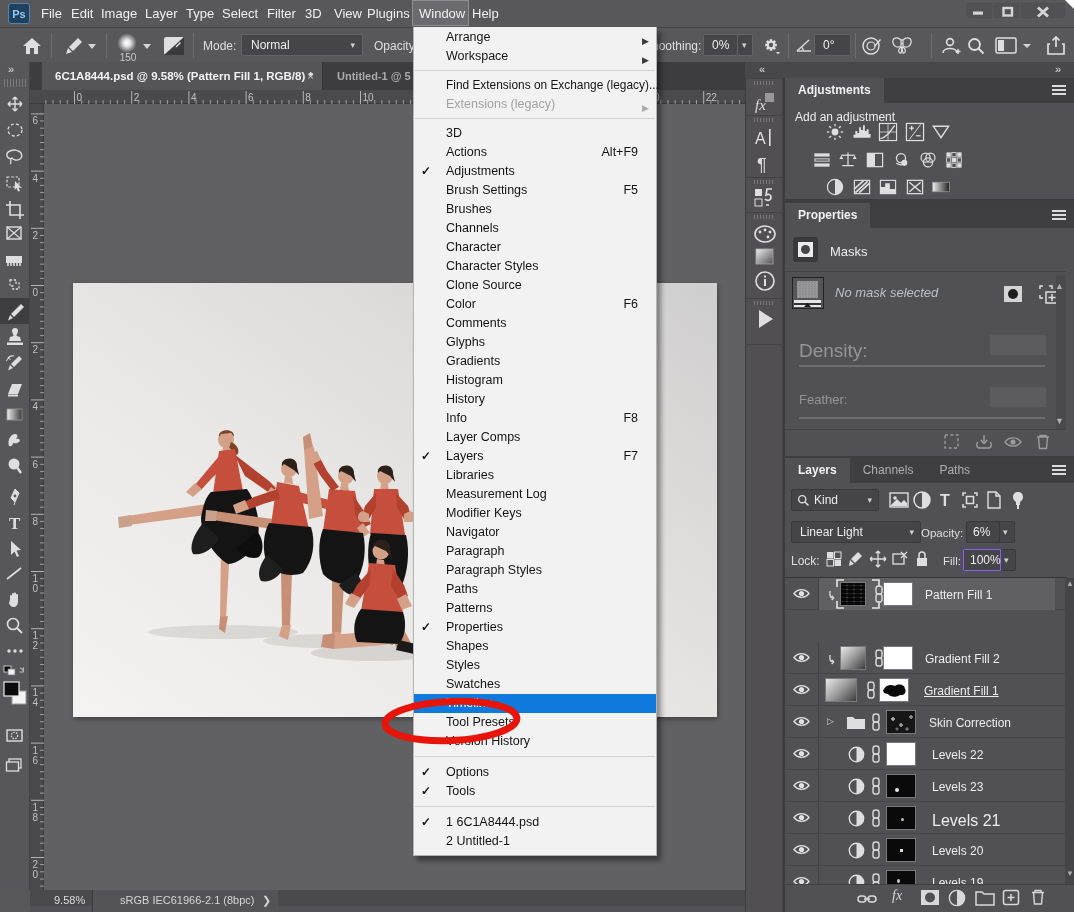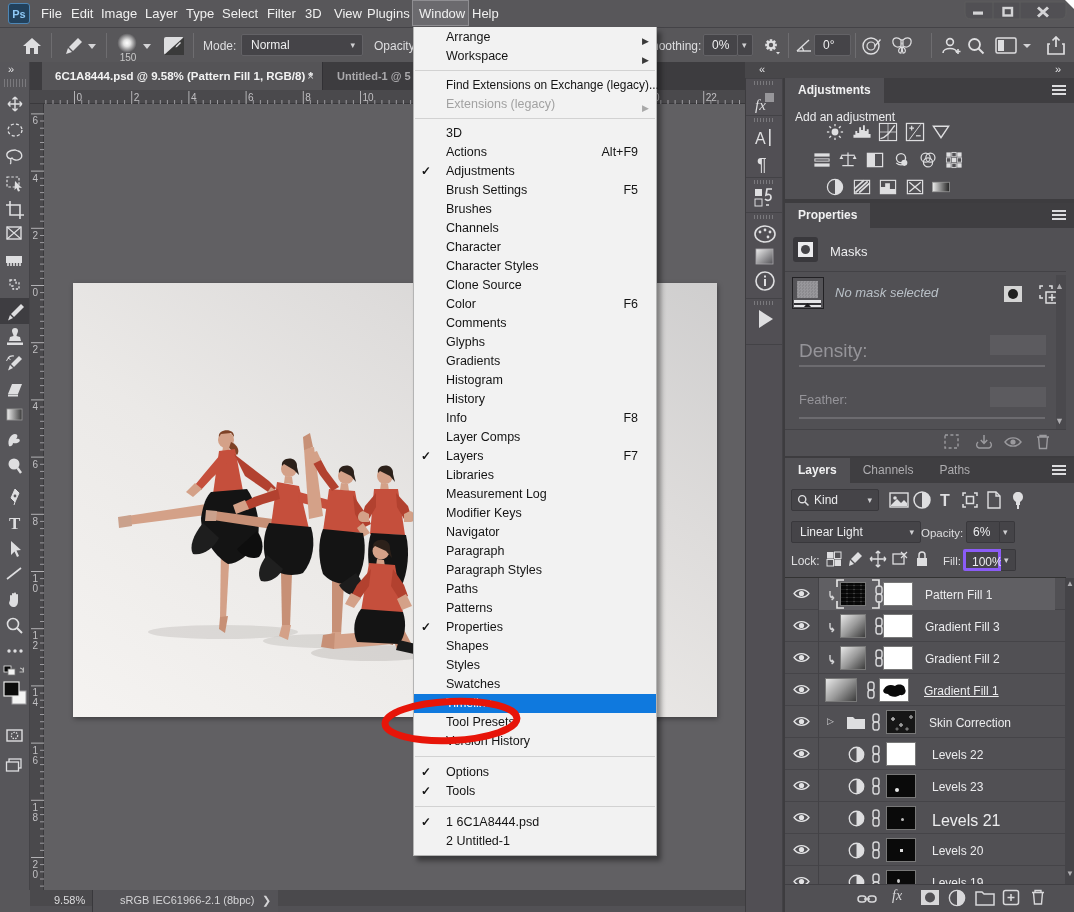--- a/index.html
+++ b/index.html
@@ -926,21 +926,21 @@
           </svg>
           <svg style="position:absolute;left:106px;top:67px;" width="18" height="18" viewBox="0 0 18 18">
             <rect x="2" y="4" width="11" height="10" fill="none" stroke="#dedee0" stroke-width="1.3"></rect>
             <path d="M10 2 L16 8 M16 2 L10 8" stroke="#dedee0" stroke-width="1.2"></path>
           </svg>
           <svg style="position:absolute;left:128px;top:67px;" width="18" height="18" viewBox="0 0 18 18">
             <rect x="4" y="8" width="10" height="8" fill="#dedee0"></rect>
             <path d="M6 8 L6 5 a3 3 0 0 1 6 0 L12 8" fill="none" stroke="#dedee0" stroke-width="1.5"></path>
           </svg>
           <div style="position:absolute;left:158px;top:72px;font-size:11.5px;color:#dedee0;">Fill:</div>
-          <div style="position:absolute;left:178px;top:66px;width:38px;height:22px;background:#454448;border:3px solid #8b5cf6;border-radius:2px 0 0 2px;color:#ececee;font-size:12px;line-height:20px;padding-left:6px;">100%</div>
+          <div style="position:absolute;left:178px;top:66px;width:38px;height:22px;background:#454448;border:1px solid #8b5cf6;border-radius:2px 0 0 2px;color:#ececee;font-size:12px;line-height:20px;padding-left:6px;">100%</div>
           <div style="position:absolute;left:216px;top:66px;width:15px;height:22px;background:#454448;border:1px solid #39383c;border-left:none;border-radius:0 2px 2px 0;">
             <span style="position:absolute;left:3px;top:0;line-height:20px;color:#cfcfd1;font-size:9px;">▾</span>
           </div>
           <div style="position:absolute;left:0;top:94px;width:281px;height:1px;background:#333;"></div>
           <div style="position:absolute;left:0;top:0;width:281px;height:429px;overflow:hidden;">
             <div style="position:absolute;left:0;top:95px;width:280px;height:32px;background:#515054;border-bottom:1px solid #454448;">
               <div style="position:absolute;left:33px;top:0;width:237px;height:32px;background:#605f63;"></div>
               <svg width="19" height="13" viewBox="0 0 20 14" style="position:absolute;left:7px;top:9px;">
                 <path d="M2 7 C6 1.5, 14 1.5, 18 7 C14 12.5, 6 12.5, 2 7 Z" fill="none" stroke="#e2e2e4" stroke-width="1.5"></path>
                 <circle cx="10" cy="7" r="2.8" fill="#e2e2e4"></circle>
@@ -958,41 +958,20 @@
                 </g>
               </svg>
               <svg width="10" height="18" viewBox="0 0 10 18" style="position:absolute;left:89px;top:7px;">
                 <rect x="2" y="1" width="6" height="8" rx="2.6" fill="none" stroke="#d4d4d6" stroke-width="1.5"></rect>
                 <rect x="2" y="9" width="6" height="8" rx="2.6" fill="none" stroke="#d4d4d6" stroke-width="1.5"></rect>
               </svg>
               <div style="position:absolute;left:98px;top:4px;width:30px;height:24px;background:#fff;border:1px solid #787878;overflow:hidden;">
                 <div style="width:100%;height:100%;background:#fff;"></div>
               </div>
               <div style="position:absolute;left:140px;top:10px;font-size:12px;color:#ececee;">Pattern Fill 1</div>
-            </div>
-            <div style="position:absolute;left:0;top:127px;width:280px;height:32px;background:#515054;border-bottom:1px solid #454448;">
-              <svg width="19" height="13" viewBox="0 0 20 14" style="position:absolute;left:7px;top:9px;">
-                <path d="M2 7 C6 1.5, 14 1.5, 18 7 C14 12.5, 6 12.5, 2 7 Z" fill="none" stroke="#e2e2e4" stroke-width="1.5"></path>
-                <circle cx="10" cy="7" r="2.8" fill="#e2e2e4"></circle>
-              </svg>
-              <div style="position:absolute;left:33px;top:0;width:1px;height:32px;background:#434246;"></div>
-              <svg width="12" height="12" viewBox="0 0 12 12" style="position:absolute;left:42px;top:12px;">
-                <path d="M3 1 L3 5 C3 7 5 8 7 8 M7 8 L4.6 5.8 M7 8 L4.6 10" stroke="#d4d4d6" stroke-width="1.4" fill="none"></path>
-              </svg>
-              <div style="position:absolute;left:55px;top:4px;width:26px;height:24px;background:#fff;border:1px solid #787878;overflow:hidden;">
-                <div style="width:100%;height:100%;background:linear-gradient(135deg,#e8e8e8 0%,#9a9a9a 50%,#3c3c3c 100%);"></div>
-              </div>
-              <svg width="10" height="18" viewBox="0 0 10 18" style="position:absolute;left:89px;top:7px;">
-                <rect x="2" y="1" width="6" height="8" rx="2.6" fill="none" stroke="#d4d4d6" stroke-width="1.5"></rect>
-                <rect x="2" y="9" width="6" height="8" rx="2.6" fill="none" stroke="#d4d4d6" stroke-width="1.5"></rect>
-              </svg>
-              <div style="position:absolute;left:98px;top:4px;width:30px;height:24px;background:#fff;border:1px solid #787878;overflow:hidden;">
-                <div style="width:100%;height:100%;background:#fff;"></div>
-              </div>
-              <div style="position:absolute;left:140px;top:10px;font-size:12px;color:#ececee;">Gradient Fill 3</div>
             </div>
             <div style="position:absolute;left:0;top:159px;width:280px;height:32px;background:#515054;border-bottom:1px solid #454448;">
               <svg width="19" height="13" viewBox="0 0 20 14" style="position:absolute;left:7px;top:9px;">
                 <path d="M2 7 C6 1.5, 14 1.5, 18 7 C14 12.5, 6 12.5, 2 7 Z" fill="none" stroke="#e2e2e4" stroke-width="1.5"></path>
                 <circle cx="10" cy="7" r="2.8" fill="#e2e2e4"></circle>
               </svg>
               <div style="position:absolute;left:33px;top:0;width:1px;height:32px;background:#434246;"></div>
               <svg width="12" height="12" viewBox="0 0 12 12" style="position:absolute;left:42px;top:12px;">
                 <path d="M3 1 L3 5 C3 7 5 8 7 8 M7 8 L4.6 5.8 M7 8 L4.6 10" stroke="#d4d4d6" stroke-width="1.4" fill="none"></path>
               </svg>

